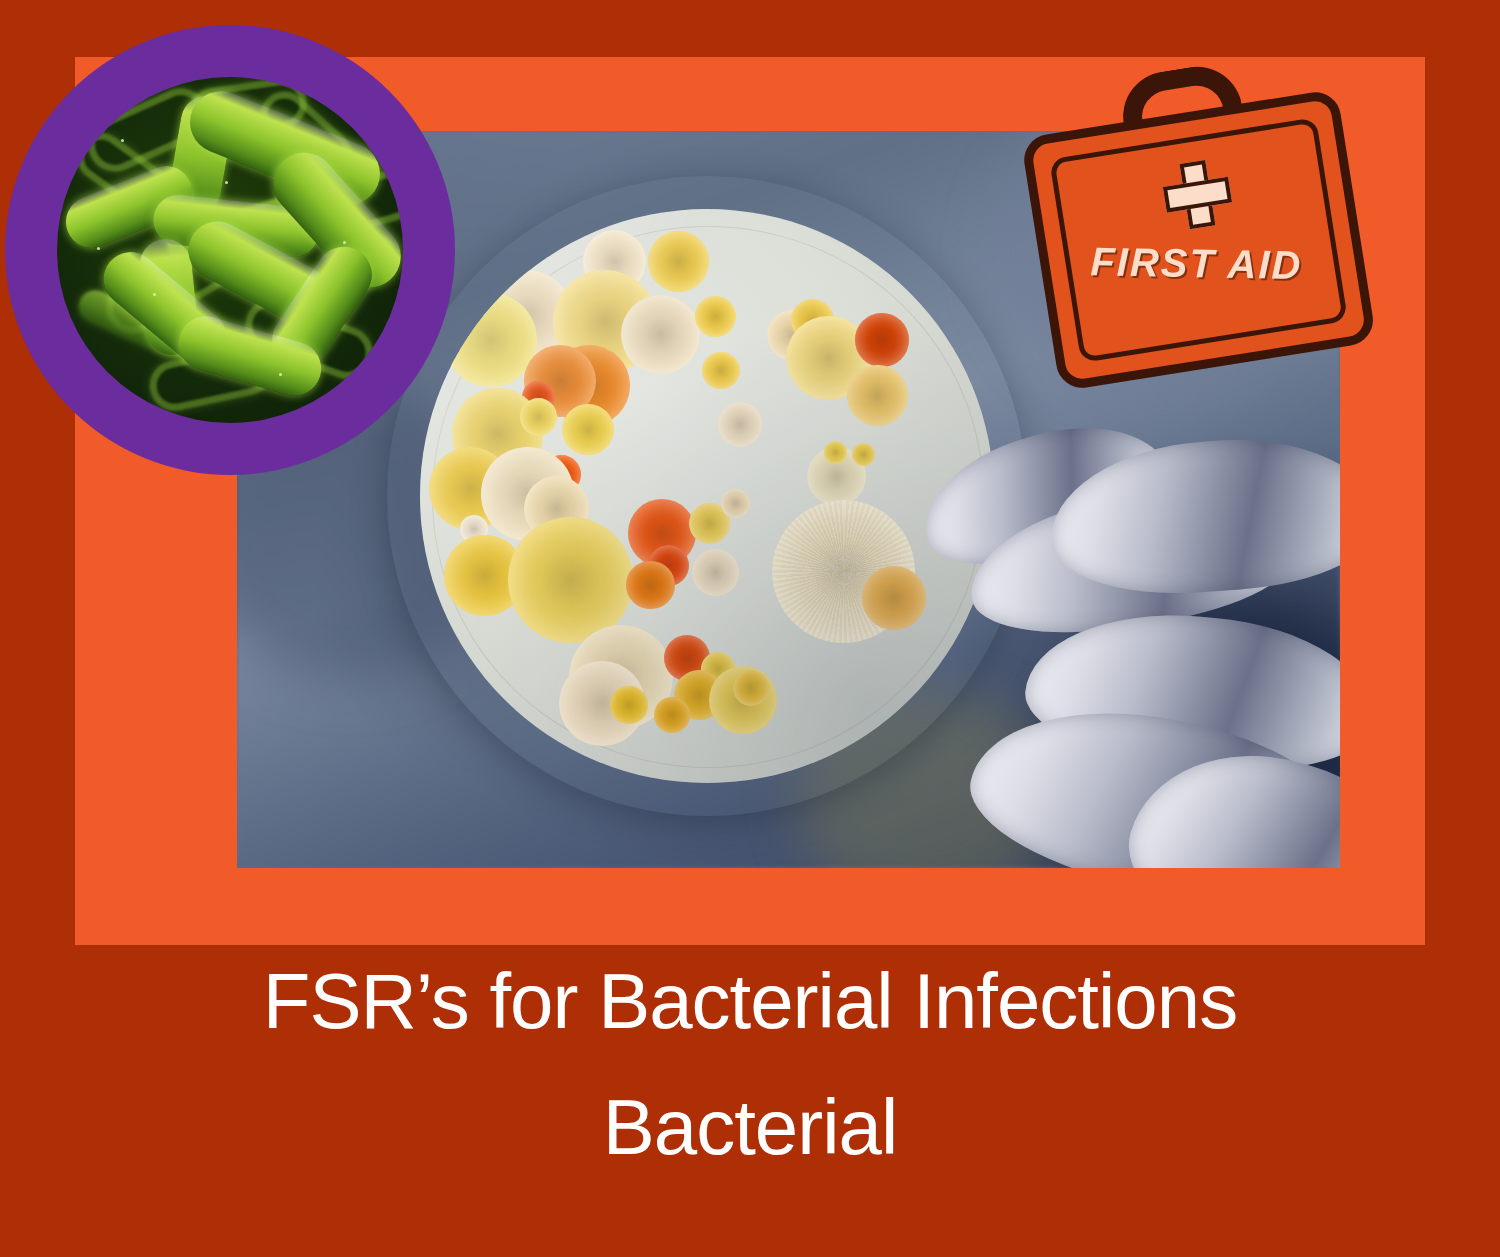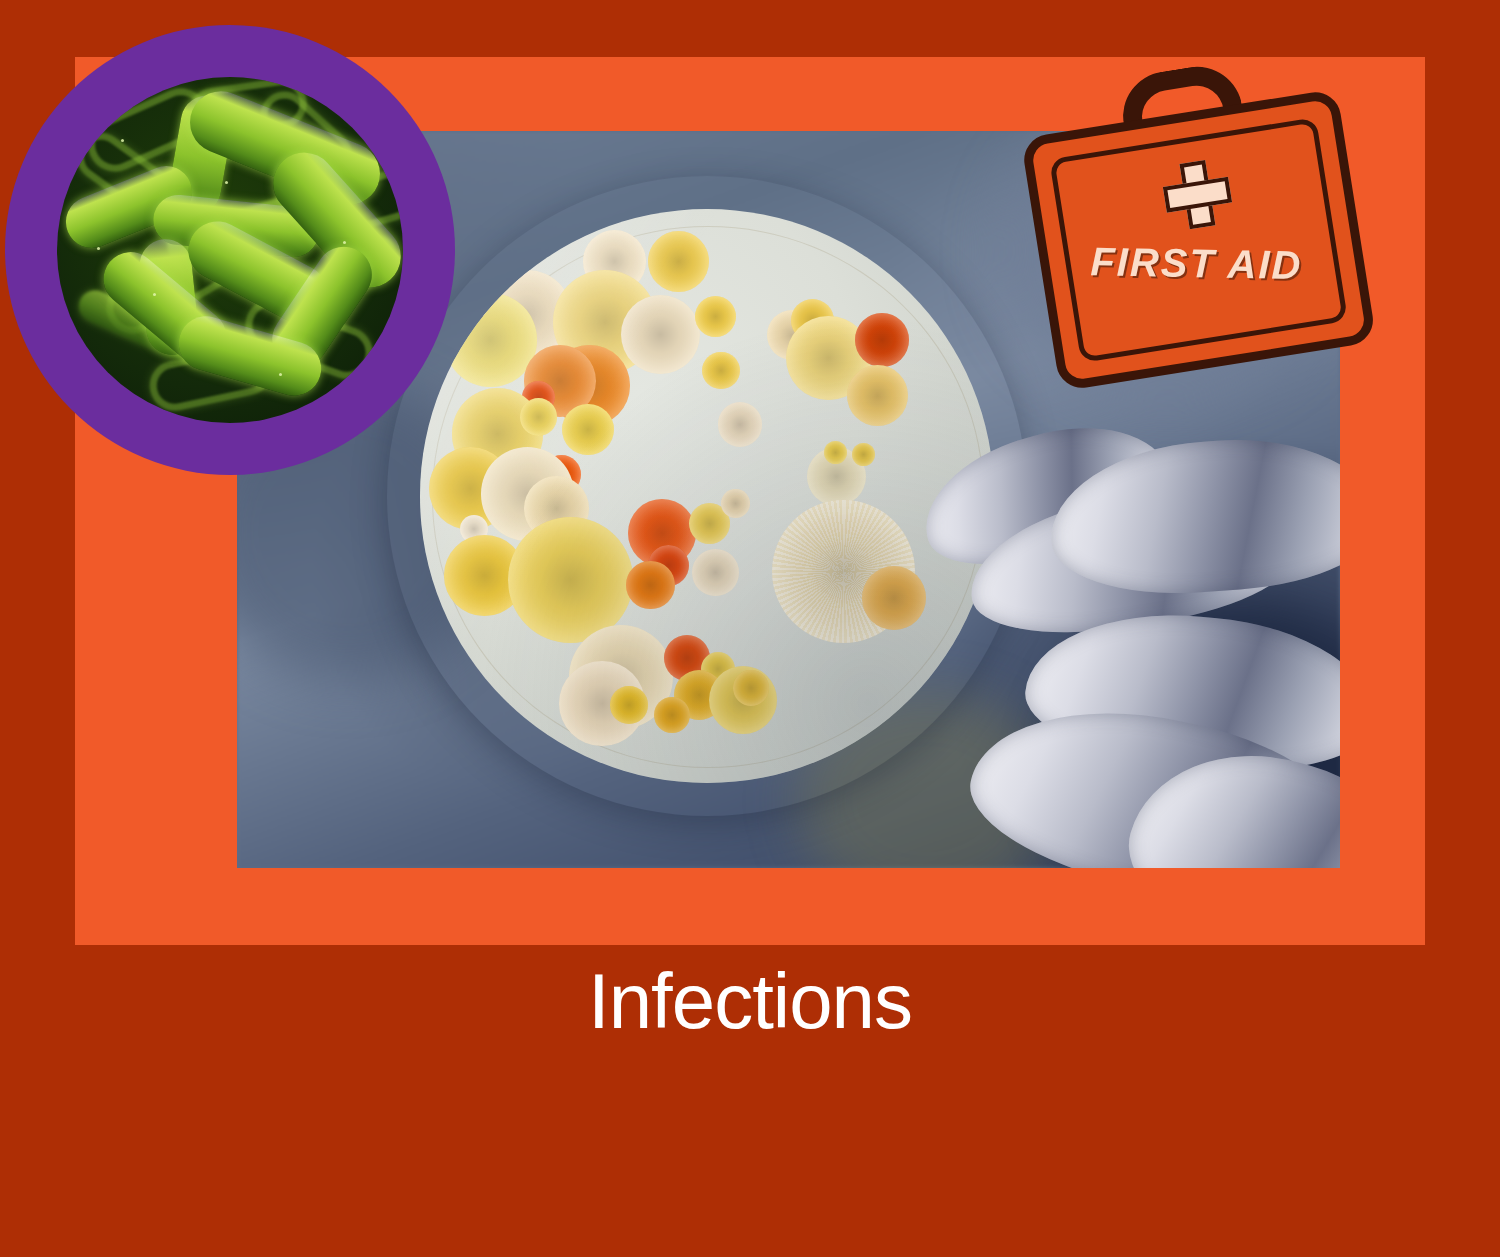--- a/index.html
+++ b/index.html
@@ -418,16 +418,17 @@
       <div class="fa-body-inner"></div>
     </div>
     <div class="fa-cross">
       <span class="bar-v"></span>
       <span class="bar-h"></span>
     </div>
     <div class="fa-text">FIRST AID</div>
   </div>
 
   <div class="title-block">
-    <div class="title-line line2">Infections</div>
+    <div class="title-line line1">FSR’s for Bacterial Infections</div>
+    <div class="title-line line2">Bacterial</div>
   </div>
 
 </div>
 
 </body></html>

